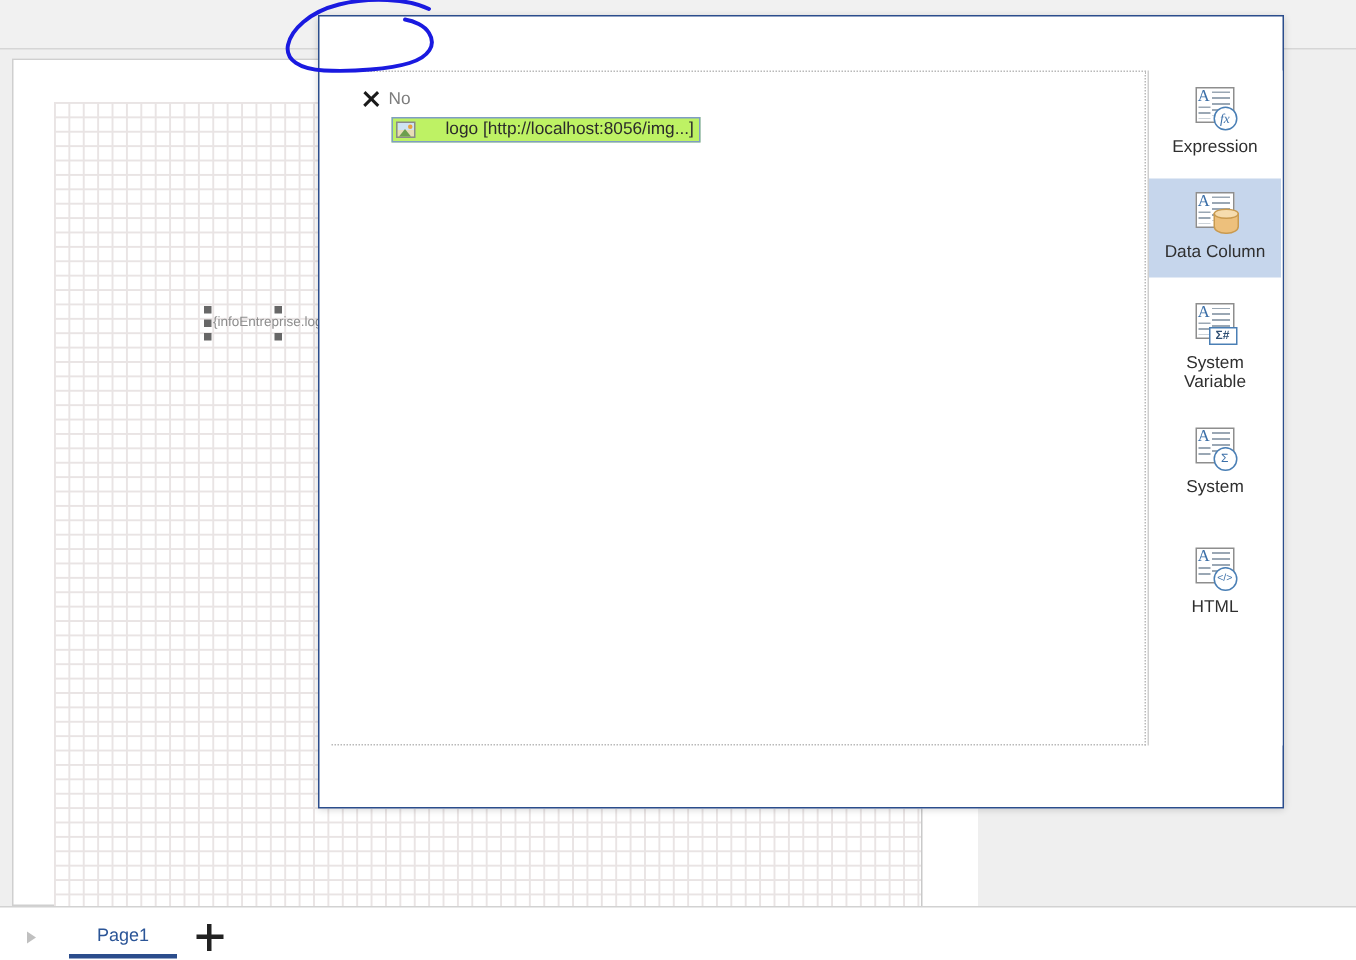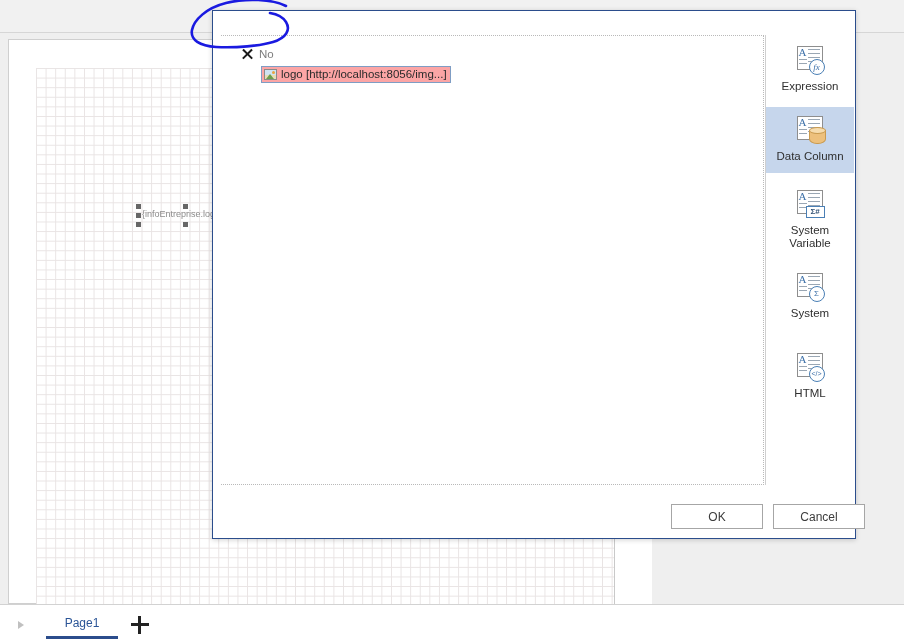--- a/index.html
+++ b/index.html
@@ -169,21 +169,21 @@
     cursor: pointer;
     background: transparent;
     border: none;
     font-family: "Liberation Sans", sans-serif;
   }
   .btn-help  { left: 594px; font-weight: bold; }
   .btn-close { left: 619px; font-size: 14px; }
 
   .dialog-body {
     position: absolute;
-    left: 0; top: 18px;
+    left: 0; top: 30px;
     width: 648px; height: 459px;
     box-sizing: border-box;
   }
 
   
   .tree-panel {
     position: absolute;
     left: 8px; top: 6px;
     width: 543px; height: 450px;
     border-top: 1px dotted #b9b9b9;
@@ -289,25 +289,26 @@
     right: 1.5px; top: 1.5px;
     width: 3px; height: 3px;
     border-radius: 50%;
     background: #e8a33d;
   }
 
   .tree-row.selected-wrap { padding-left: 40px; }
   .selected-node {
     display: inline-flex;
     align-items: center;
-    background: #fca5a5;
+    background: #bef264;
     border: 1px solid #7f9dc4;
     padding: 1px 3px 1px 2px;
     box-sizing: border-box;
     height: 17px;
+    gap: 16px;
   }
   .selected-node .node-text {
     font-size: 11.5px;
     color: #2b2b2b;
     margin-left: 2px;
   }
 
   
   .rail {
     position: absolute;
@@ -564,24 +565,20 @@
             <span class="lines"></span>
             <span class="lines2"></span>
             <span class="badge-circle plain" style="font-size:7px;">&lt;/&gt;</span>
           </span>
           <span class="rail-label">HTML</span>
         </div>
 
       </div>
     </div>
 
-    <div class="dialog-footer">
-      <button class="dlg-btn ok">OK</button>
-      <button class="dlg-btn cancel">Cancel</button>
-    </div>
 
   </div>
 
   <svg class="annotation" viewBox="0 0 130 56" xmlns="http://www.w3.org/2000/svg">
     <path d="M 110 6 C 96 -1 70 -2 50 3 C 30 8 18 20 16 30 C 14 40 24 46 40 47 C 60 48 84 46 97 42 C 110 38 115 30 110 22 C 107 17 100 14 94 13" fill="none" stroke="#1a1ae0" stroke-width="2.6" stroke-linecap="round"></path>
   </svg>
 
 </div>
 
 </body></html>

